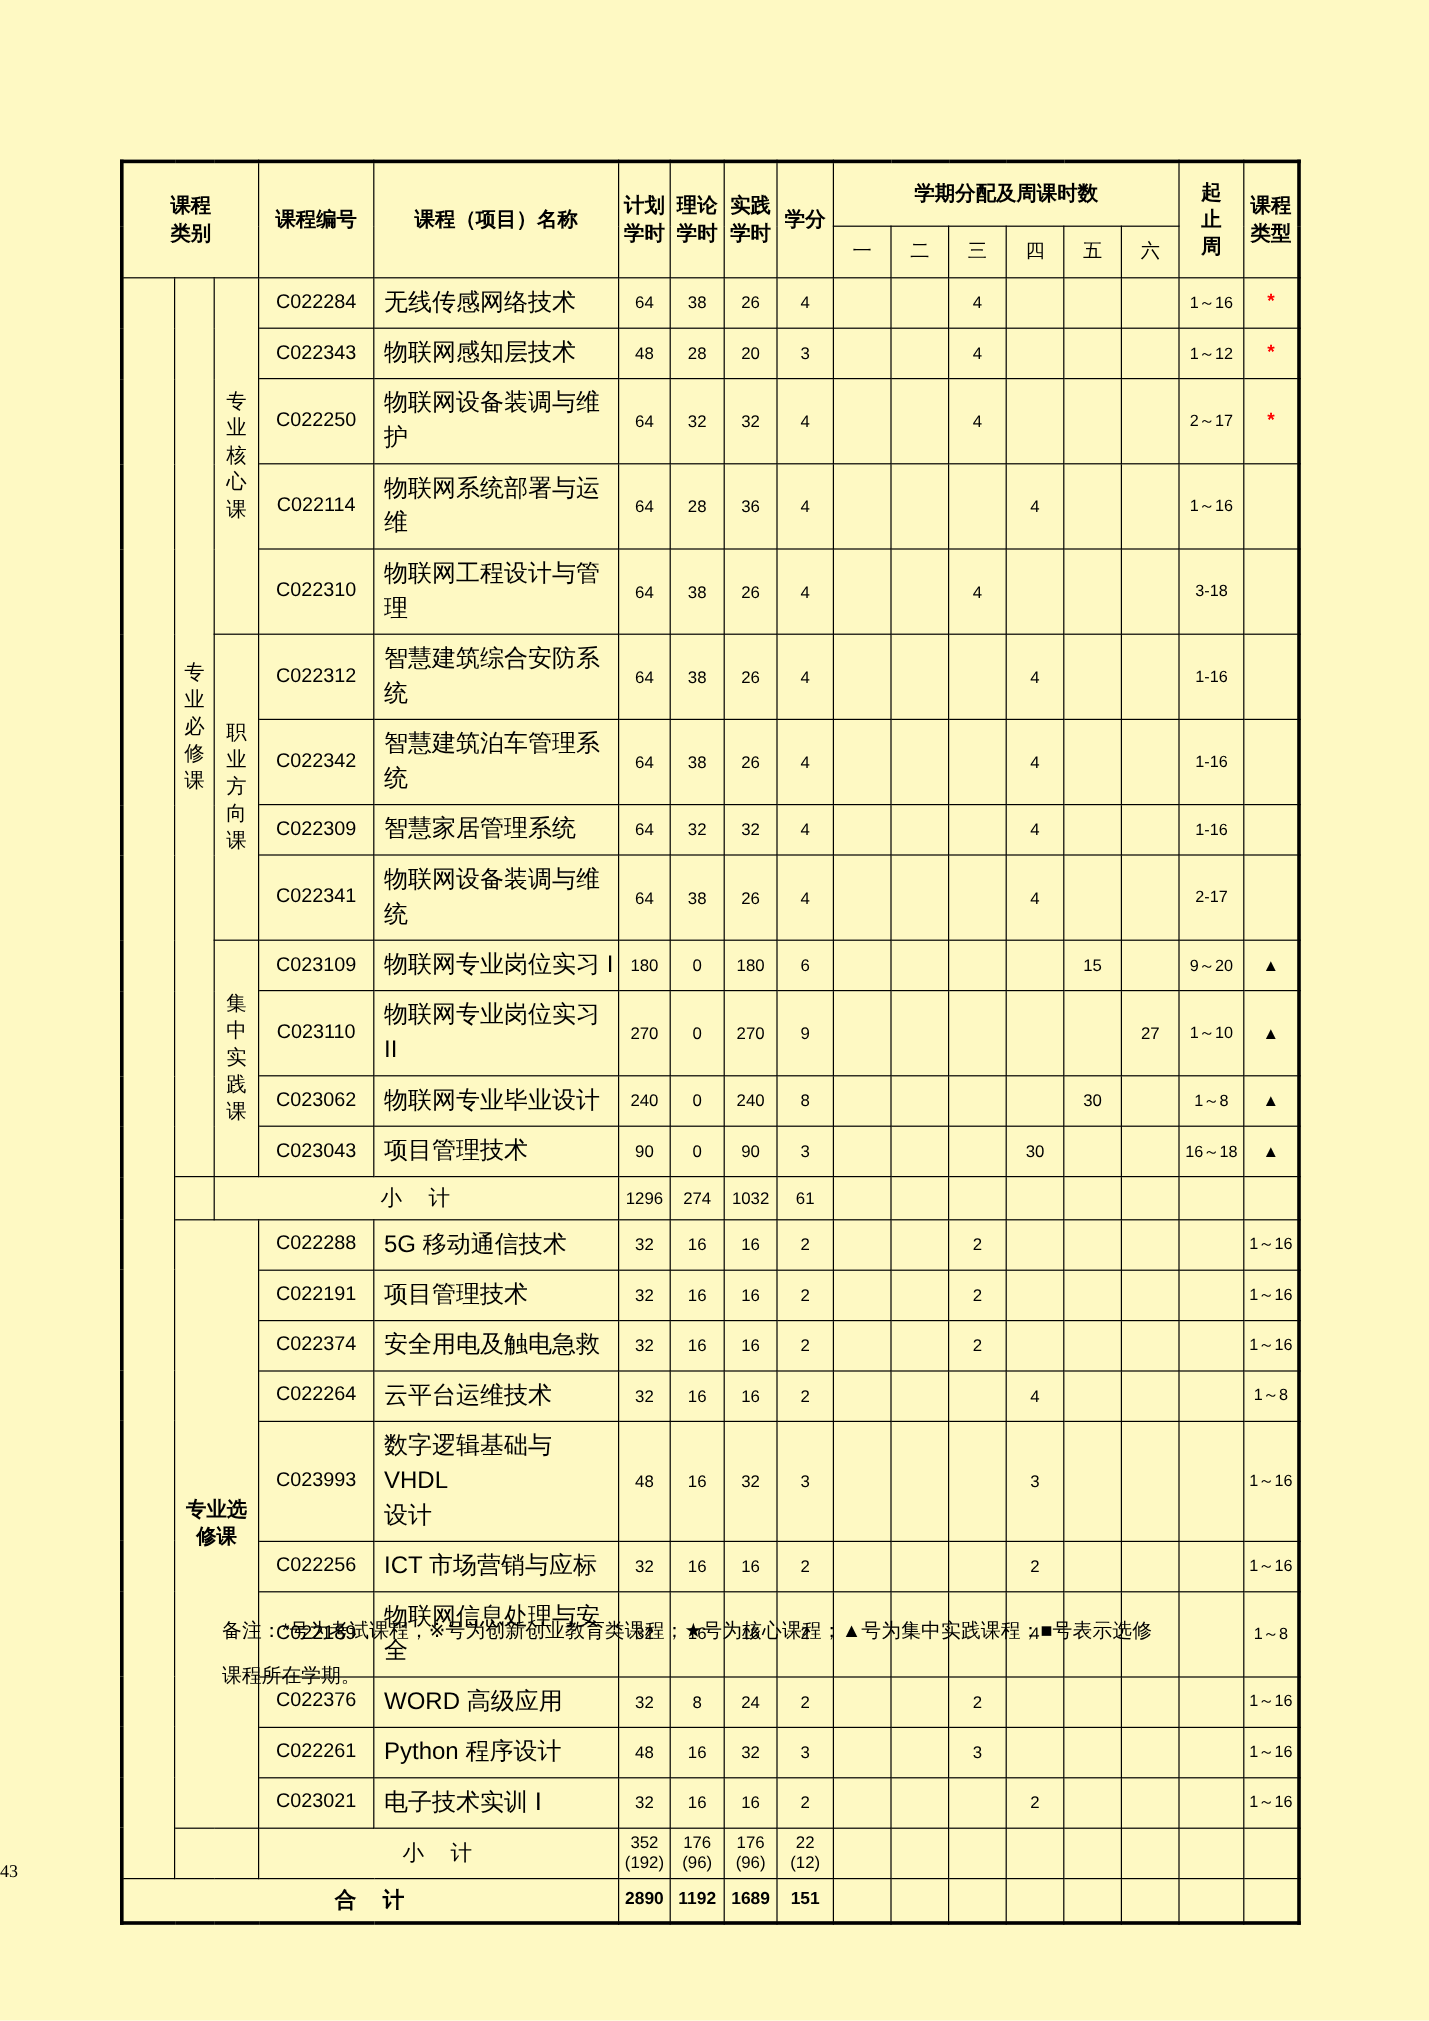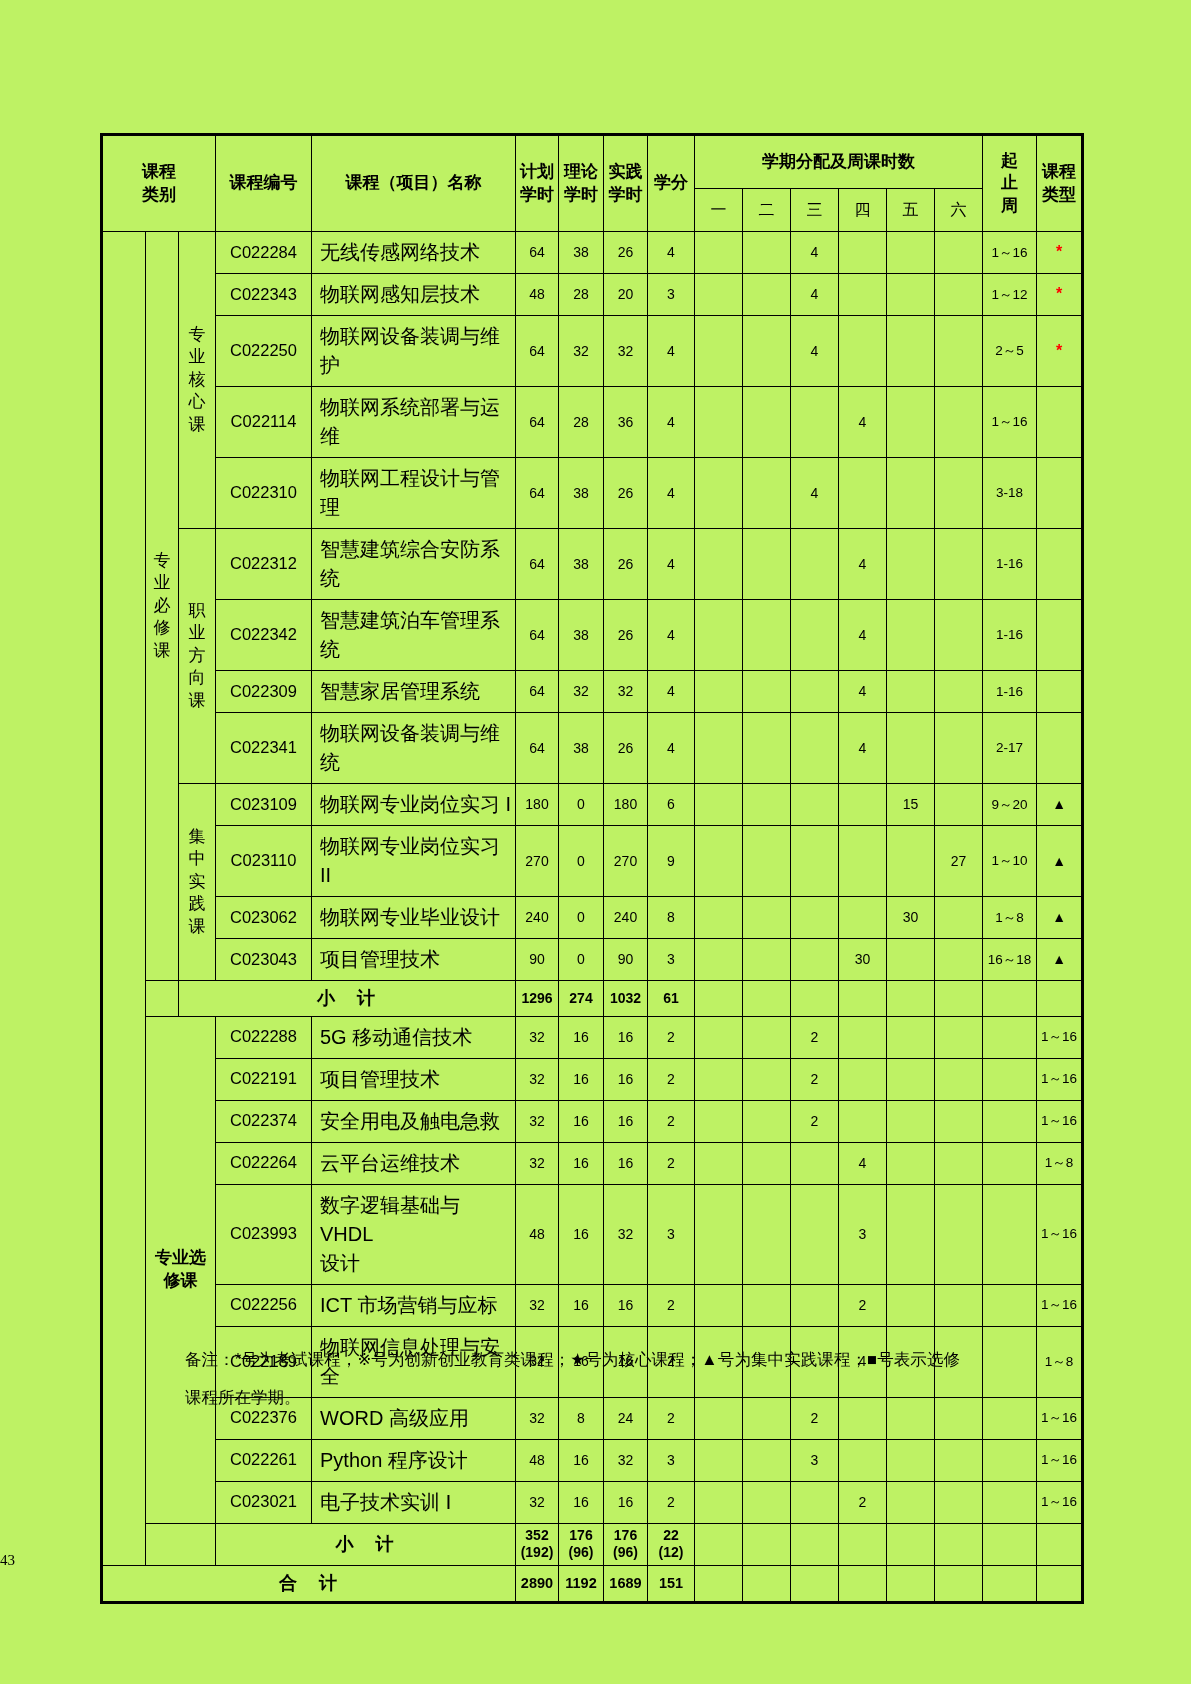--- a/index.html
+++ b/index.html
@@ -1,20 +1,20 @@
 <!DOCTYPE html>
 <html><head>
 <meta charset="utf-8">
 <style>
   html,body{margin:0;padding:0;background:#ffffff;}
   body{
     width:1191px;height:1684px;position:relative;
     font-family:"Liberation Sans","DejaVu Sans",sans-serif;color:#000;
   }
-  .sheet{position:absolute;inset:0;background:#bef264;}
+  .sheet{position:absolute;inset:0;background:#fef9c3;}
   table.schedule{
     position:absolute;left:100px;top:133px;width:983px;
     border-collapse:collapse;table-layout:fixed;
     border:3px solid #000;
   }
   .schedule th,.schedule td{
     border:1.5px solid #000;
     text-align:center;vertical-align:middle;
     padding:3px 1px;
     white-space:pre-line;
@@ -28,21 +28,21 @@
   td.v-label{font-weight:normal;font-size:17px;line-height:1.32;word-break:break-all;padding:2px 7px;}
   td.h-label{font-weight:bold;font-size:17px;line-height:1.35;}
   td.code{font-size:16.5px;}
   td.name{text-align:left;padding-left:8px;font-size:20px;line-height:1.45;}
   td.num{font-size:14px;}
   td.course-cell{padding-top:6px;padding-bottom:6px;}
   td.weeks{font-size:13.5px;}
   td.typ{font-size:13.5px;}
   td.typ.star{color:#ff0000;font-weight:bold;font-size:16px;}
   td.typ.tri{font-size:14px;}
-  tr.subtotal td{font-weight:bold;font-size:14px;line-height:1.25;}
+  tr.subtotal td{font-weight:normal;font-size:14px;line-height:1.25;}
   tr.subtotal td.lab, tr.total td.lab{font-size:18px;letter-spacing:2px;padding:6px 0;}
   tr.total td{font-weight:bold;font-size:14.5px;}
   .note{
     position:absolute;left:185px;top:1340px;width:775px;
     font-size:16.5px;line-height:38px;text-align:justify;
   }
   .pageno{
     position:absolute;left:0;top:1552px;width:1191px;text-align:left;
     font-family:"Liberation Serif","DejaVu Serif",serif;font-size:15px;
   }
@@ -144,21 +144,21 @@
           <td class="num">64</td>
           <td class="num">32</td>
           <td class="num">32</td>
           <td class="num">4</td>
           <td class="num"></td>
           <td class="num"></td>
           <td class="num">4</td>
           <td class="num"></td>
           <td class="num"></td>
           <td class="num"></td>
-          <td class="weeks">2～5</td>
+          <td class="weeks">2～17</td>
           <td class="typ star">*</td>
         </tr>
         <tr>
           <td class="code course-cell">C022114</td>
           <td class="name course-cell">物联网系统部署与运
 维</td>
           <td class="num">64</td>
           <td class="num">28</td>
           <td class="num">36</td>
           <td class="num">4</td>

